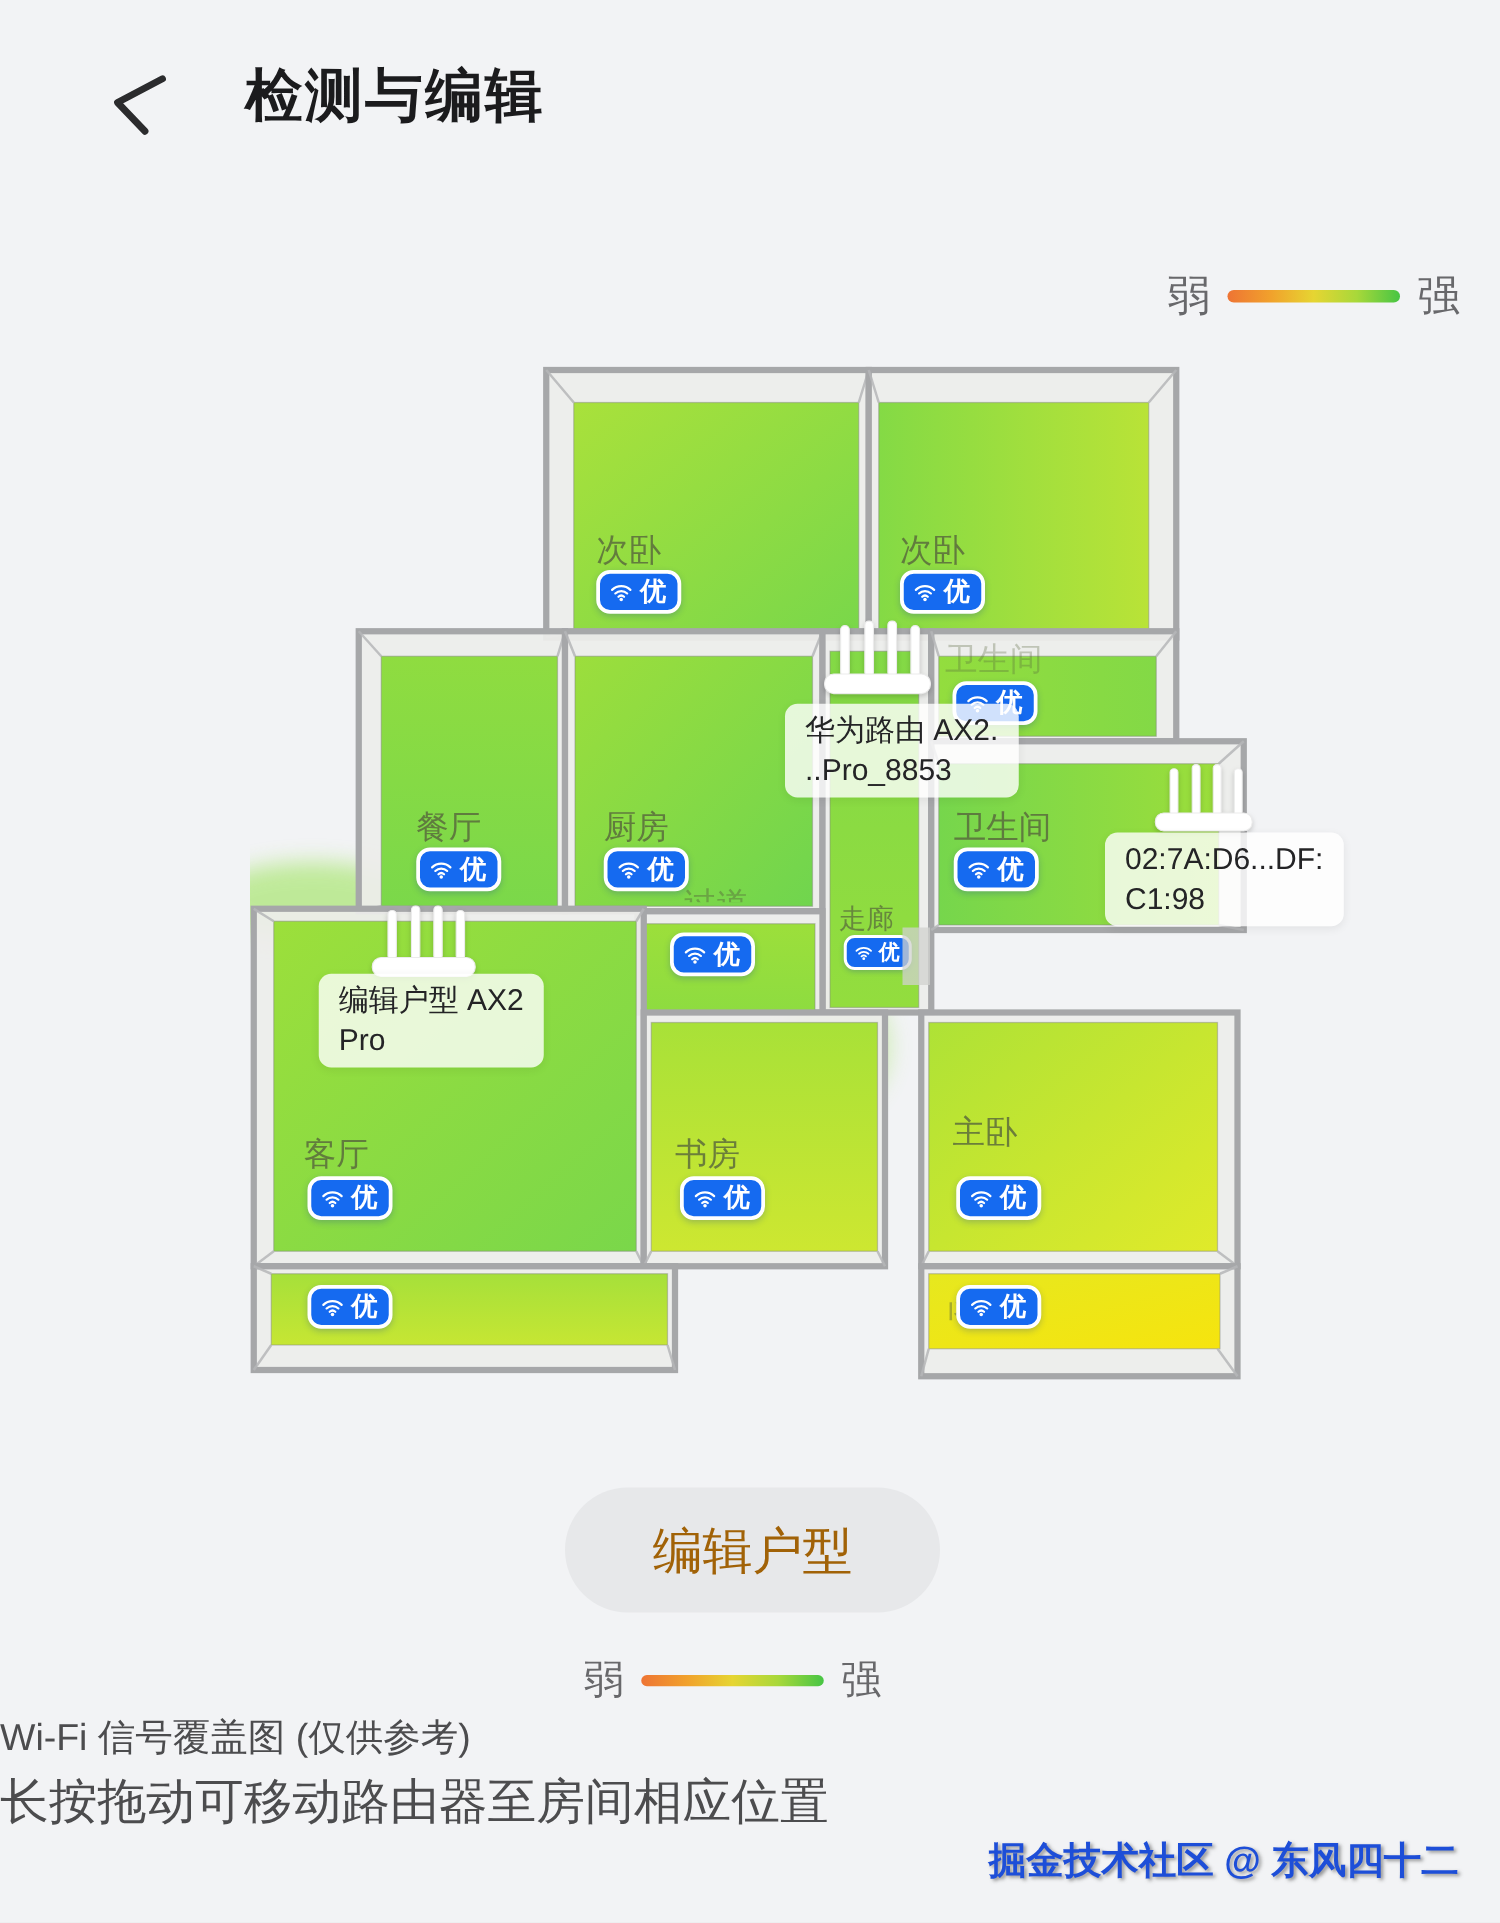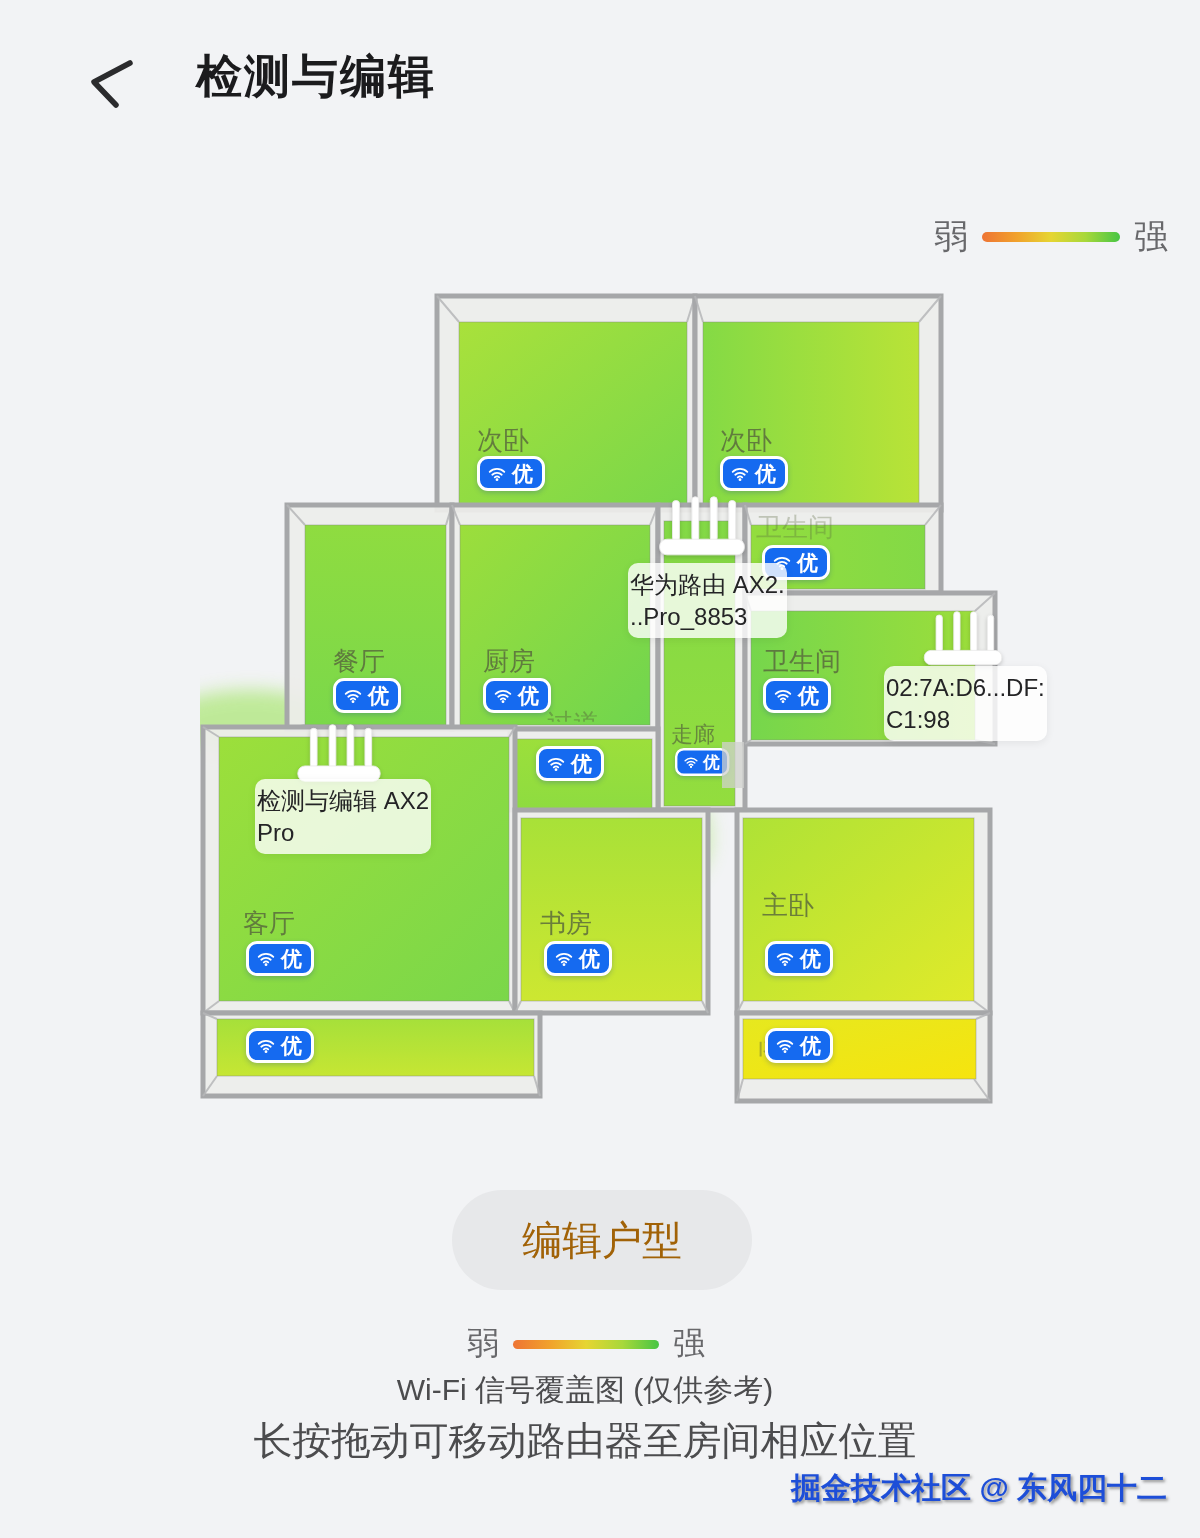--- a/index.html
+++ b/index.html
@@ -34,29 +34,29 @@
   .badge{position:absolute;display:inline-flex;align-items:center;gap:5px;padding:4px 9px 4px 7px;
          background:#156af0;border:3px solid #fff;border-radius:11px;color:#fff;
          font-size:21px;font-weight:700;line-height:1;box-shadow:0 2px 5px rgba(20,60,160,.25);white-space:nowrap;}
   .badge svg{width:20px;height:17px;}
   .badge svg path{stroke:#fff;stroke-width:2.1;fill:none;stroke-linecap:round;}
   .badge svg circle{fill:#fff;}
   .badge.sm{transform:scale(.8);transform-origin:left top;}
 
   .router{position:absolute;filter:drop-shadow(0 2px 2px rgba(0,0,0,.18));}
   .router svg rect{fill:#ffffff;stroke:#ebebeb;stroke-width:1;}
-  .router-label{position:absolute;background:rgba(255,255,255,.8);border-radius:10px;padding:6px 2px;
+  .router-label{position:absolute;background:rgba(255,255,255,.8);border-radius:10px;padding:6px 16px;
                 font-size:24px;color:#242426;line-height:1.32;white-space:nowrap;box-shadow:0 2px 8px rgba(0,0,0,.07);}
 
   .wall-overlay{position:absolute;background:rgba(208,210,207,.75);}
 
   
   .edit-btn{position:absolute;left:452px;top:1190px;width:300px;height:100px;border:none;border-radius:50px;
             background:#e7e8ea;color:#a16207;font-size:40px;font-family:inherit;cursor:pointer;}
-  .cap{position:absolute;left:0;width:1170px;text-align:center;color:#4c4c4e;}
+  .cap{position:absolute;left:0;width:1170px;text-align:left;color:#4c4c4e;}
   .cap1{top:1370px;font-size:30px;}
   .cap2{top:1414px;font-size:39px;}
   .watermark{position:absolute;right:33px;top:1468px;font-size:30px;font-weight:700;color:#1d4ed8;
              text-shadow:2px 2px 3px rgba(70,70,70,.55);}
 </style>
 </head>
 <body>
 
 <div class="page">
 
@@ -388,21 +388,21 @@
     <div class="router" style="left:95px;top:431px">
       <svg width="88" height="68" viewBox="0 0 96 76">
           <rect x="16" y="6" width="7.5" height="44" rx="3.5"></rect>
           <rect x="37" y="2" width="7.5" height="48" rx="3.5"></rect>
           <rect x="57" y="2" width="7.5" height="48" rx="3.5"></rect>
           <rect x="77" y="6" width="7.5" height="44" rx="3.5"></rect>
           <rect x="2" y="48" width="92" height="17" rx="8"></rect>
         </svg>
     </div>
     <div class="router-label" style="left:55px;top:487px">
-      <div>检测与编辑 AX2</div>
+      <div>编辑户型 AX2</div>
       <div>Pro</div>
     </div>
   </div>
 
   <button class="edit-btn">编辑户型</button>
 
   <div class="legend legend-bottom">
     <span>弱</span>
     <span class="gbar"></span>
     <span>强</span>

